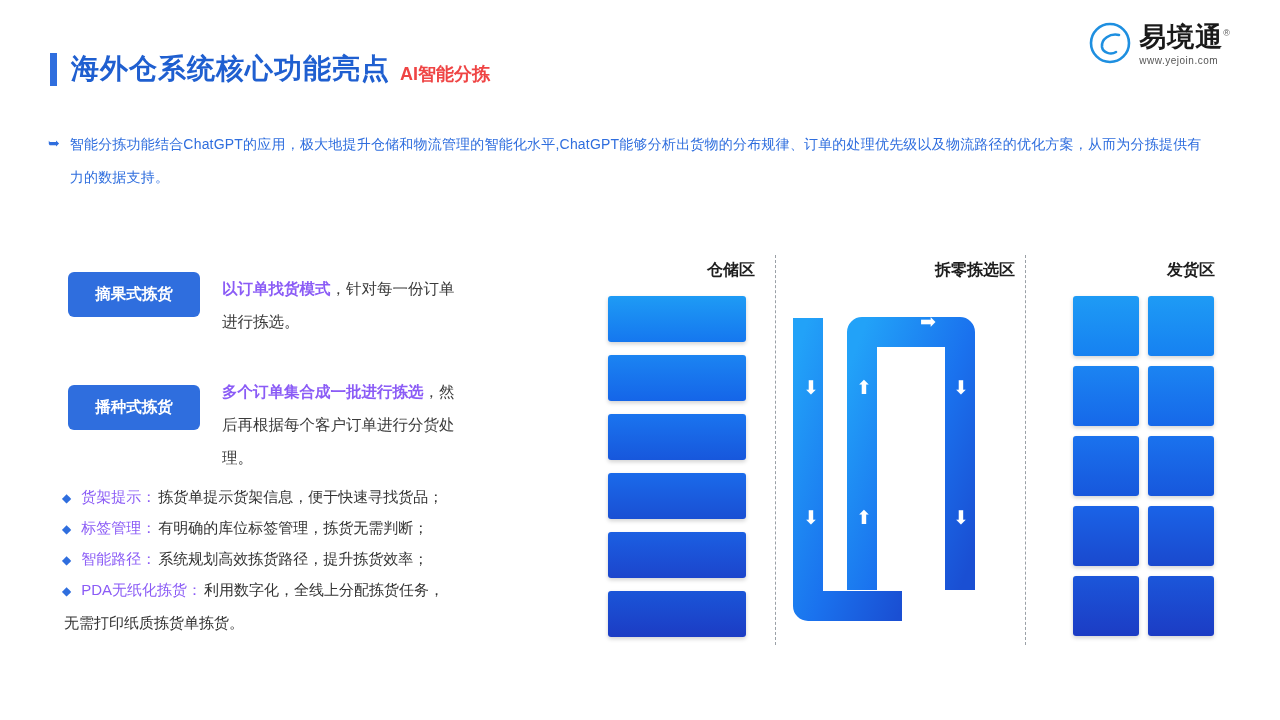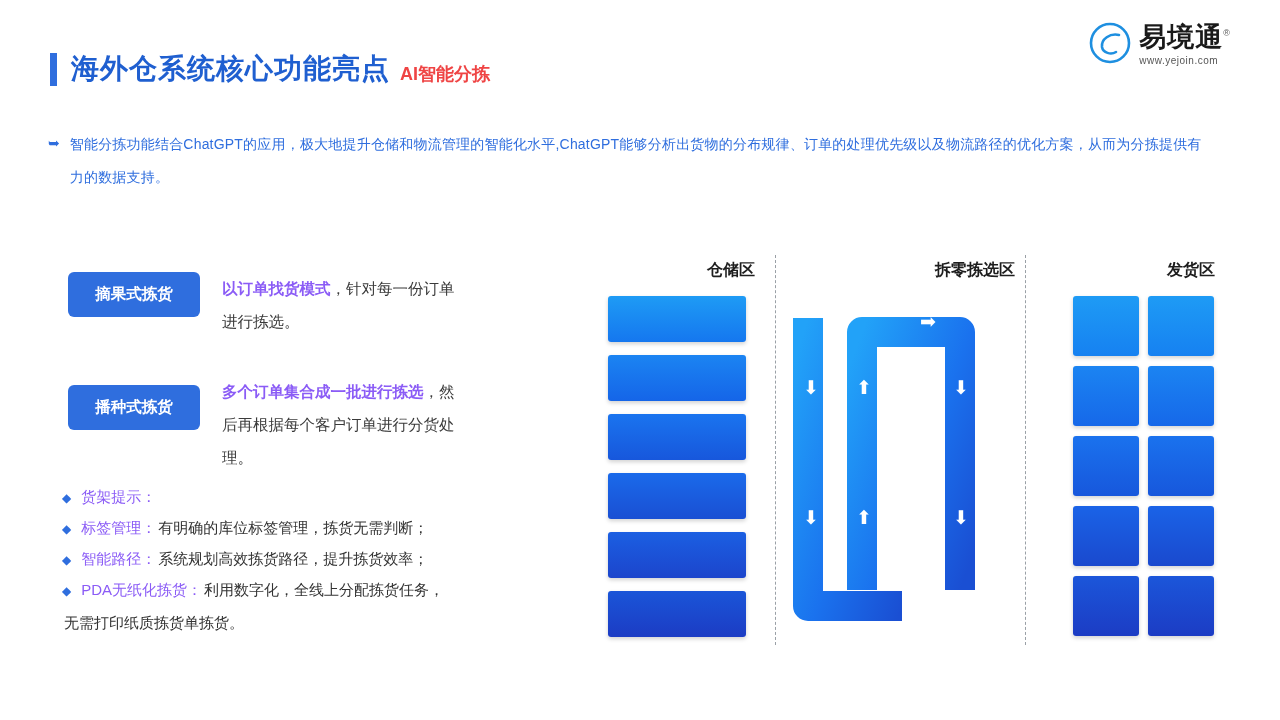--- a/index.html
+++ b/index.html
@@ -281,20 +281,21 @@
   <div class="mode-pill">播种式拣货</div>
   <div class="mode-desc">
     <span class="hl">多个订单集合成一批进行拣选</span><span>，然后再根据每个客户订单进行分货处理。</span>
   </div>
 </div>
 
 <div class="bullets">
   <div class="bullet-row">
     <span class="bullet-dot">◆</span>
     <span class="bullet-label">货架提示：</span>
+    <span class="bullet-text">拣货单提示货架信息，便于快速寻找货品；</span>
   </div>
   <div class="bullet-row">
     <span class="bullet-dot">◆</span>
     <span class="bullet-label">标签管理：</span>
     <span class="bullet-text">有明确的库位标签管理，拣货无需判断；</span>
   </div>
   <div class="bullet-row">
     <span class="bullet-dot">◆</span>
     <span class="bullet-label">智能路径：</span>
     <span class="bullet-text">系统规划高效拣货路径，提升拣货效率；</span>

